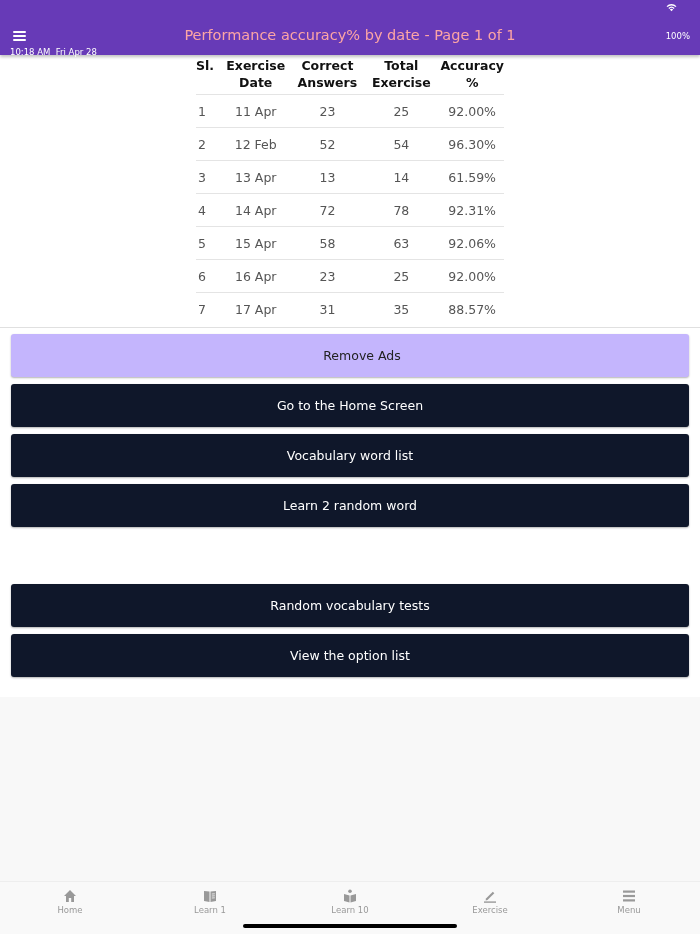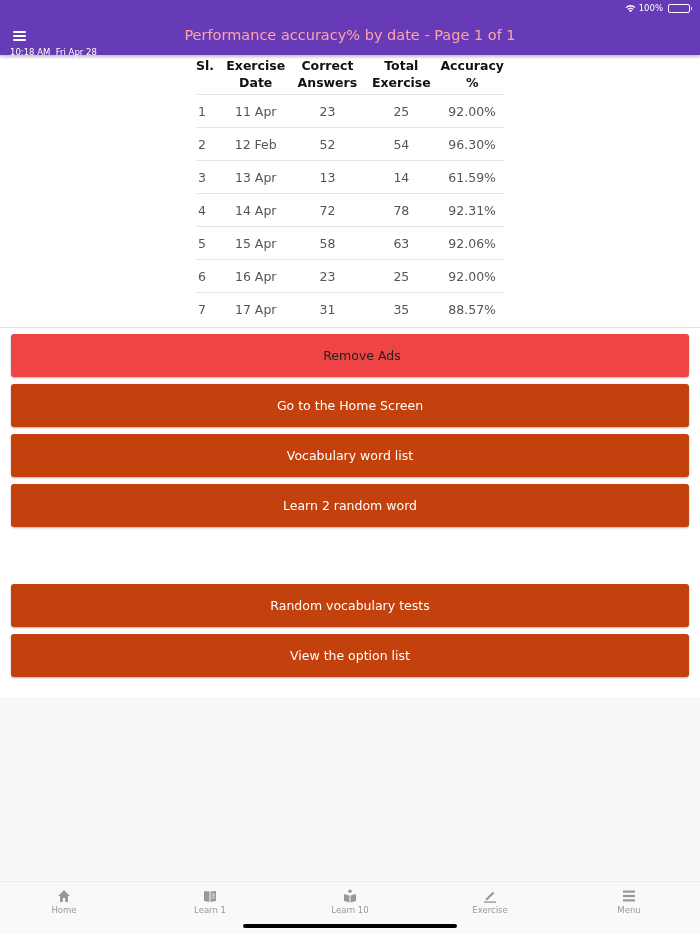--- a/index.html
+++ b/index.html
@@ -2,21 +2,21 @@
 <html><head>
   <meta charset="utf-8">
   <style>
     * { box-sizing: border-box; margin: 0; padding: 0; }
     html, body { width: 700px; height: 934px; overflow: hidden; }
     body { font-family: "DejaVu Sans", "Liberation Sans", sans-serif; background: #f8f8f8; position: relative; }
 
     .header { position: absolute; left: 0; top: 0; width: 700px; height: 55px; background: #673ab7; box-shadow: 0 2px 3px rgba(0,0,0,0.25); z-index: 5; }
     .status-bar { position: absolute; left: 0; top: 0; width: 700px; height: 17px; color: #fff; font-size: 8.5px; }
     .status-time { position: absolute; left: 10px; top: 4px; margin-top: 43px; }
-    .status-right { position: absolute; right: 10px; top: 3px; display: flex; align-items: flex-end; gap: 3px; }
+    .status-right { position: absolute; right: 10px; top: 3px; display: flex; align-items: flex-start; gap: 19px; flex-direction: column; }
     .wifi-icon { width: 11px; height: 9px; }
     .battery-icon { width: 22px; height: 9px; border: 1px solid #fff; border-radius: 2px; padding: 1px; position: relative; margin-left: 2px; }
     .battery-icon::after { content: ""; position: absolute; right: -3px; top: 2px; width: 1.5px; height: 3px; background: #fff; border-radius: 0 1px 1px 0; }
     .battery-fill { width: 100%; height: 100%; background: #000; border-radius: 1px; }
 
     .menu-icon { position: absolute; left: 13px; top: 31px; width: 13px; height: 10px; display: flex; flex-direction: column; justify-content: space-between; cursor: pointer; }
     .menu-icon span { display: block; height: 2px; background: #fff; border-radius: 1px; }
     .title { position: absolute; left: 0; top: 27px; width: 700px; text-align: center; color: #fca5a5; font-size: 14.5px; pointer-events: none; }
 
     .content { position: absolute; left: 0; top: 55px; width: 700px; height: 642px; background: #fff; }
@@ -29,22 +29,22 @@
     td.c-acc { text-align: right; padding-right: 8px; }
     tr.last td { border-bottom: none; }
     .c-sl { width: 32px; }
     .c-date { width: 52px; }
     .c-corr { width: 88px; }
     .c-tot { width: 64px; }
     .c-acc { width: 72px; }
     .table-divider { position: absolute; left: 0; top: 272px; width: 700px; height: 1px; background: #e0e0e0; }
 
     .btn { position: absolute; left: 11px; width: 678px; height: 43px; border-radius: 3px; display: flex; align-items: center; justify-content: center; font-size: 12.5px; cursor: pointer; box-shadow: 0 1px 2px rgba(0,0,0,0.3); }
-    .btn-yellow { background: #ef4444; color: #222; padding-left: 24px; }
-    .btn-slate { background: #c2410c; color: #fff; }
+    .btn-yellow { background: #c4b5fd; color: #222; padding-left: 24px; }
+    .btn-slate { background: #0f172a; color: #fff; }
 
     .tabbar { position: absolute; left: 0; top: 881px; width: 700px; height: 53px; background: #f9f9f9; border-top: 1px solid #eeeeee; }
     .tab { position: absolute; top: 7px; width: 80px; text-align: center; cursor: pointer; }
     .tab svg { display: block; margin: 0 auto; width: 14px; height: 14px; }
     .tab-label { display: block; font-size: 8.5px; color: #999; margin-top: 2px; }
     .home-indicator { position: absolute; left: 243px; top: 924px; width: 214px; height: 4px; border-radius: 2px; background: #000; }
   </style>
 </head>
 <body>
 
@@ -138,21 +138,21 @@
 
   <div class="btn btn-yellow" style="top:279px;">Remove Ads</div>
   <div class="btn btn-slate" style="top:329px;">Go to the Home Screen</div>
   <div class="btn btn-slate" style="top:379px;">Vocabulary word list</div>
   <div class="btn btn-slate" style="top:429px;">Learn 2 random word</div>
   <div class="btn btn-slate" style="top:579px;">View the option list</div>
   <div class="btn btn-slate" style="top:529px;">Random vocabulary tests</div>
 </div>
 
 <div class="tabbar">
-  <div class="tab" style="left:24px;">
+  <div class="tab" style="left:30px;">
     <svg viewBox="0 0 14 14">
         <path d="M7 1 L13 7 L11 7 L11 13 L8.2 13 L8.2 9 L5.8 9 L5.8 13 L3 13 L3 7 L1 7 Z" fill="#999"></path>
       </svg>
     <span class="tab-label">Home</span>
   </div>
   <div class="tab" style="left:170px;">
     <svg viewBox="0 0 14 14">
         <path d="M1 2 L6.5 2.5 L6.5 13 L1 12 Z" fill="#999"></path>
         <path d="M7.5 2.5 L13 2 L13 12 L7.5 13 Z" fill="#999"></path>
         <path d="M8.8 5 L11.8 4.8 M8.8 7 L11.8 6.8 M8.8 9 L11.8 8.8" stroke="#f9f9f9" stroke-width="0.8"></path>

